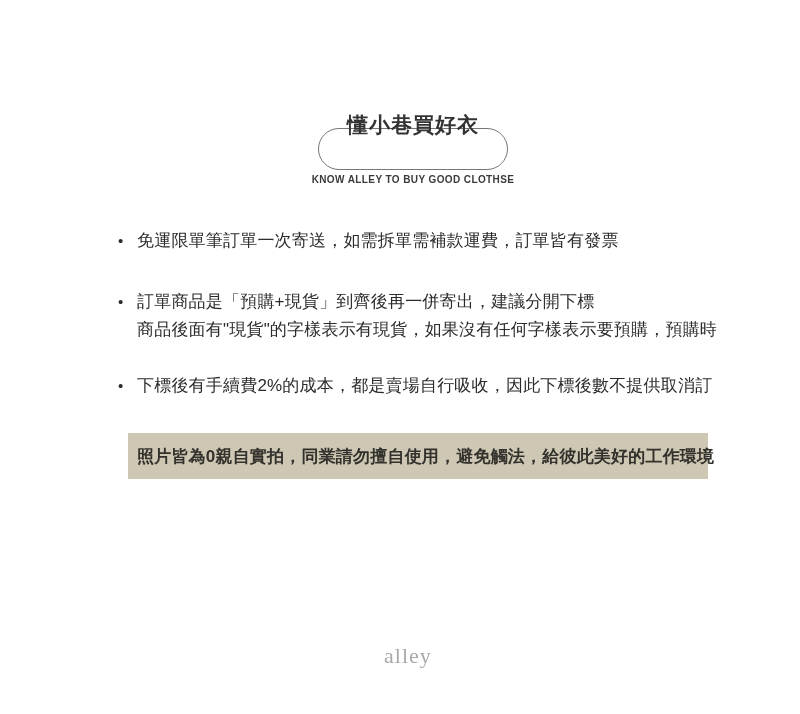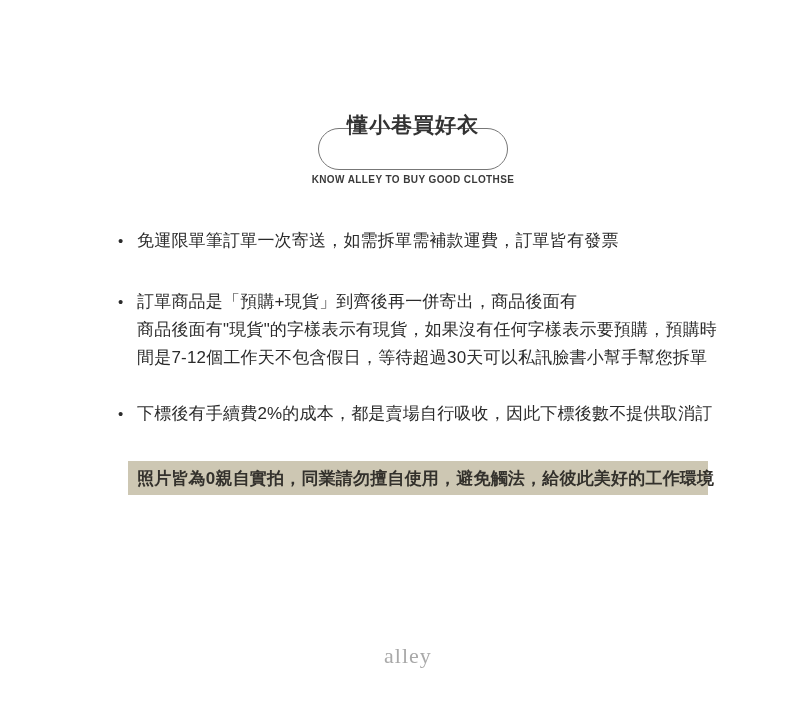--- a/index.html
+++ b/index.html
@@ -74,21 +74,21 @@
     line-height: 28px;
     color: #2b2b2b;
     white-space: nowrap;
     letter-spacing: 0.2px;
   }
 
   
   .notice {
     margin-left: 10px;
     width: 580px;
-    height: 34px;
+    height: 46px;
     box-sizing: border-box;
     background: #cdc7b3;
     padding-left: 9px;
     display: flex;
     align-items: center;
   }
   .notice-text {
     font-size: 17px;
     font-weight: 600;
     color: #33312c;
@@ -132,23 +132,22 @@
 
   <div class="content">
 
     <div class="bullet-item gap-lg">
       <span class="bullet-dot">•</span>
       <div class="policy-line">免運限單筆訂單一次寄送，如需拆單需補款運費，訂單皆有發票</div>
     </div>
 
     <div class="bullet-item gap-md">
       <span class="bullet-dot">•</span>
-      <div class="policy-line">訂單商品是「預購+現貨」到齊後再一併寄出，商品後面有</div>
+      <div class="policy-line">訂單商品是「預購+現貨」到齊後再一併寄出，建議分開下標</div>
       <div class="policy-line">商品後面有"現貨"的字樣表示有現貨，如果沒有任何字樣表示要預購，預購時</div>
-      <div class="policy-line">間是7-12個工作天不包含假日，等待超過30天可以私訊臉書小幫手幫您拆單</div>
     </div>
 
     <div class="bullet-item gap-lg">
       <span class="bullet-dot">•</span>
       <div class="policy-line">下標後有手續費2%的成本，都是賣場自行吸收，因此下標後數不提供取消訂</div>
     </div>
 
     <div class="notice">
       <span class="notice-text">照片皆為0親自實拍，同業請勿擅自使用，避免觸法，給彼此美好的工作環境</span>
     </div>

